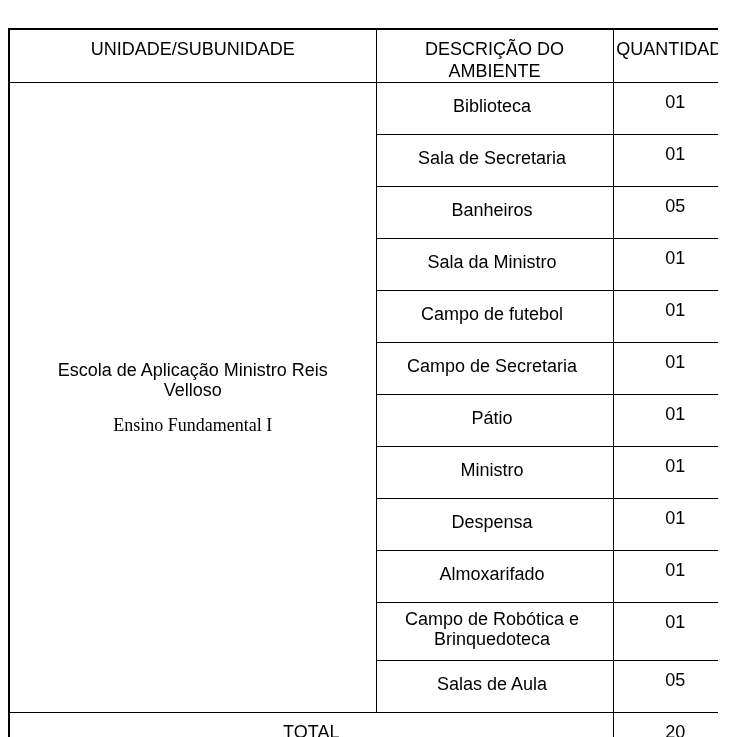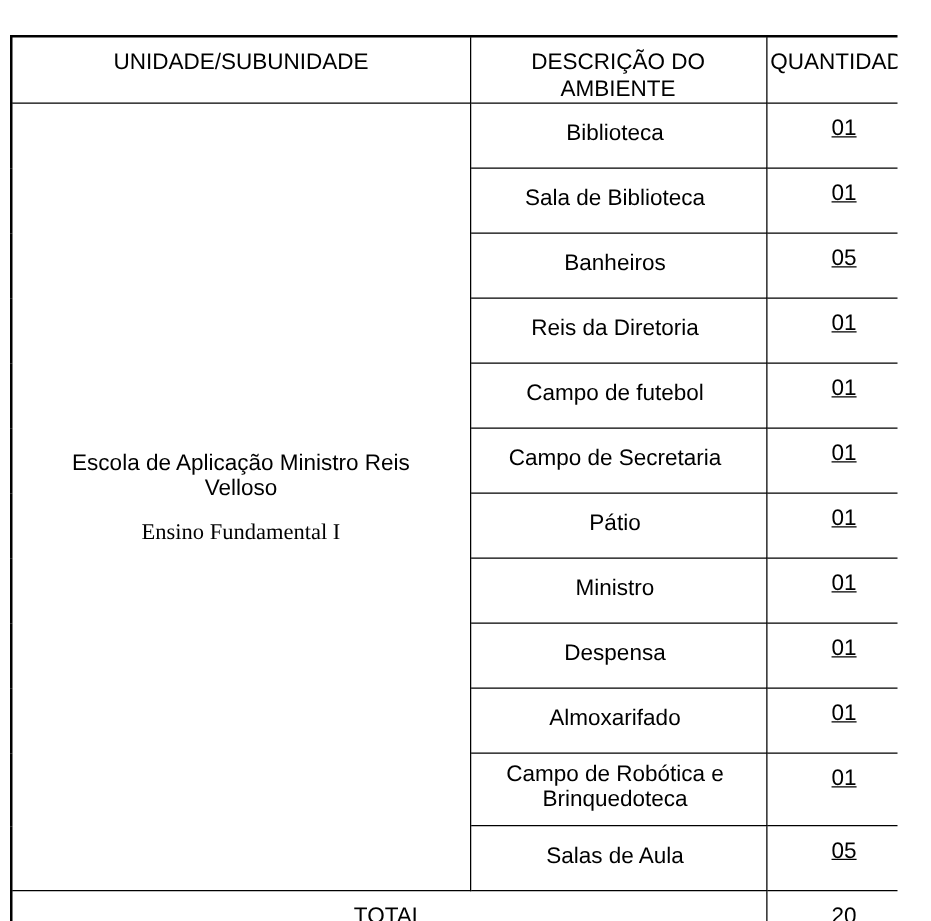--- a/index.html
+++ b/index.html
@@ -55,21 +55,20 @@
   .unit-line + .unit-line { margin-top: 15px; font-family: Liberation Serif, serif; }
   .ambiente-cell {
     vertical-align: middle;
     padding: 0 5px 5px 0;
     line-height: 20px;
   }
   .qty-cell {
     vertical-align: top;
     padding-top: 8px;
     line-height: 22px;
-    text-decoration: underline;
   }
   tfoot tr { height: 48px; }
   .total-label {
     vertical-align: top;
     padding-top: 8px;
     line-height: 22px;
   }
 </style>
 </head>
 <body>
@@ -92,29 +91,29 @@
       <tbody id="table-body">
           <tr>
             <td rowspan="12" class="unit-cell">
               <div class="unit-line">Escola de Aplicação Ministro Reis Velloso</div>
               <div class="unit-line">Ensino Fundamental I</div>
             </td>
             <td class="ambiente-cell">Biblioteca</td>
             <td class="qty-cell">01</td>
           </tr>
           <tr>
-            <td class="ambiente-cell">Sala de Biblioteca</td>
+            <td class="ambiente-cell">Sala de Secretaria</td>
             <td class="qty-cell">01</td>
           </tr>
           <tr>
             <td class="ambiente-cell">Banheiros</td>
             <td class="qty-cell">05</td>
           </tr>
           <tr>
-            <td class="ambiente-cell">Reis da Diretoria</td>
+            <td class="ambiente-cell">Sala da Ministro</td>
             <td class="qty-cell">01</td>
           </tr>
           <tr>
             <td class="ambiente-cell">Campo de futebol</td>
             <td class="qty-cell">01</td>
           </tr>
           <tr>
             <td class="ambiente-cell">Campo de Secretaria</td>
             <td class="qty-cell">01</td>
           </tr>

